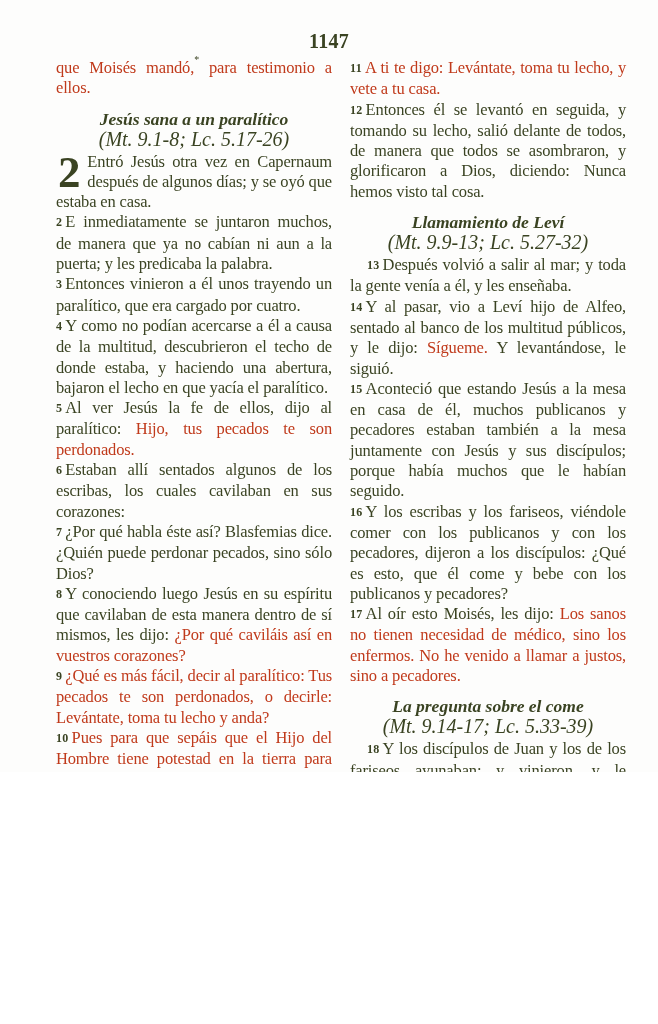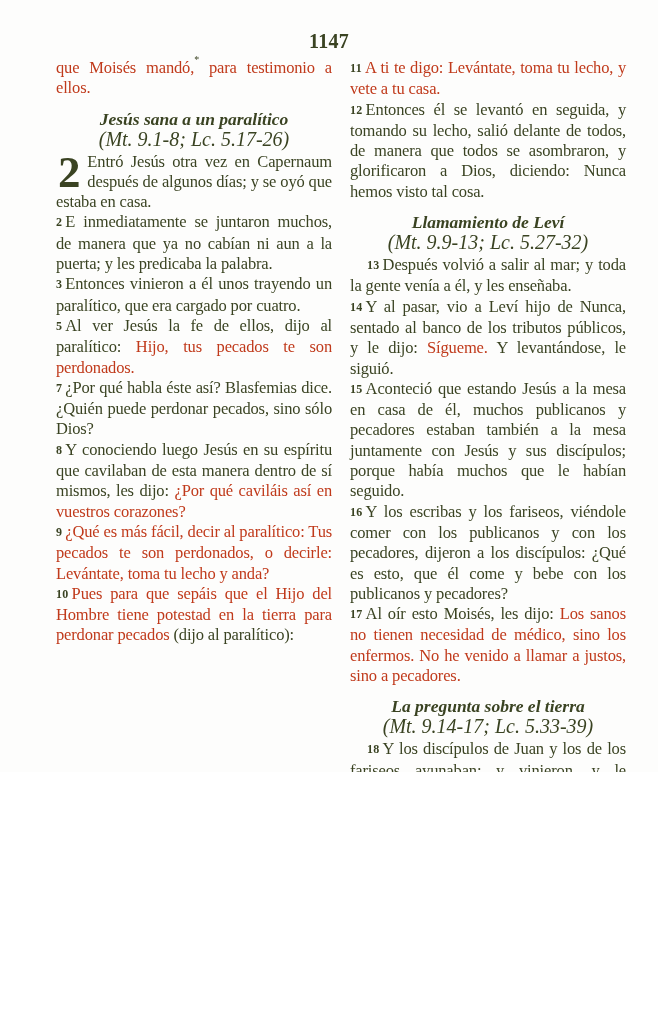--- a/index.html
+++ b/index.html
@@ -74,37 +74,39 @@
   </div>
 
   <div class="columns">
     <div class="col" id="col-left">
         <p class="verse"><span class="red">que Moisés mandó,</span><sup class="footref ">*</sup><span class="red"> para testimonio a ellos.</span></p>
         <p class="section-heading">Jesús sana a un paralítico</p>
         <p class="section-ref">(Mt. 9.1-8; Lc. 5.17-26)</p>
         <p class="verse"><span class="dropcap">2</span><span>Entró Jesús otra vez en Capernaum después de algunos días; y se oyó que estaba en casa.</span></p>
         <p class="verse"><span class="vnum">2</span><span>E inmediatamente se juntaron muchos, de manera que ya no cabían ni aun a la puerta; y les predicaba la palabra.</span></p>
         <p class="verse"><span class="vnum">3</span><span>Entonces vinieron a él unos trayendo un paralítico, que era cargado por cuatro.</span></p>
+        <p class="verse"><span class="vnum">4</span><span>Y como no podían acercarse a él a causa de la multitud, descubrieron el techo de donde estaba, y haciendo una abertura, bajaron el lecho en que yacía el paralítico.</span></p>
         <p class="verse"><span class="vnum">5</span><span>Al ver Jesús la fe de ellos, dijo al paralítico: </span><span class="red">Hijo, tus pecados te son perdonados.</span></p>
+        <p class="verse"><span class="vnum">6</span><span>Estaban allí sentados algunos de los escribas, los cuales cavilaban en sus corazones:</span></p>
         <p class="verse"><span class="vnum">7</span><span>¿Por qué habla éste así? Blasfemias dice. ¿Quién puede perdonar pecados, sino sólo Dios?</span></p>
         <p class="verse"><span class="vnum">8</span><span>Y conociendo luego Jesús en su espíritu que cavilaban de esta manera dentro de sí mismos, les dijo: </span><span class="red">¿Por qué caviláis así en vuestros corazones?</span></p>
         <p class="verse"><span class="vnum">9</span><span class="red">¿Qué es más fácil, decir al paralítico: Tus pecados te son perdonados, o decirle: Levántate, toma tu lecho y anda?</span></p>
         <p class="verse"><span class="vnum">10</span><span class="red">Pues para que sepáis que el Hijo del Hombre tiene potestad en la tierra para perdonar pecados </span><span>(dijo al paralítico):</span></p>
       </div>
     <div class="col" id="col-right">
         <p class="verse"><span class="vnum">11</span><span class="red">A ti te digo: Levántate, toma tu lecho, y vete a tu casa.</span></p>
         <p class="verse"><span class="vnum">12</span><span>Entonces él se levantó en seguida, y tomando su lecho, salió delante de todos, de manera que todos se asombraron, y glorificaron a Dios, diciendo: Nunca hemos visto tal cosa.</span></p>
         <p class="section-heading">Llamamiento de Leví</p>
         <p class="section-ref">(Mt. 9.9-13; Lc. 5.27-32)</p>
         <p class="verse indent"><span class="vnum">13</span><span>Después volvió a salir al mar; y toda la gente venía a él, y les enseñaba.</span></p>
-        <p class="verse"><span class="vnum">14</span><span>Y al pasar, vio a Leví hijo de Nunca, sentado al banco de los tributos públicos, y le dijo: </span><span class="red">Sígueme.</span><span> Y levantándose, le siguió.</span></p>
+        <p class="verse"><span class="vnum">14</span><span>Y al pasar, vio a Leví hijo de Alfeo, sentado al banco de los multitud públicos, y le dijo: </span><span class="red">Sígueme.</span><span> Y levantándose, le siguió.</span></p>
         <p class="verse"><span class="vnum">15</span><span>Aconteció que estando Jesús a la mesa en casa de él, muchos publicanos y pecadores estaban también a la mesa juntamente con Jesús y sus discípulos; porque había muchos que le habían seguido.</span></p>
         <p class="verse"><span class="vnum">16</span><span>Y los escribas y los fariseos, viéndole comer con los publicanos y con los pecadores, dijeron a los discípulos: ¿Qué es esto, que él come y bebe con los publicanos y pecadores?</span></p>
         <p class="verse"><span class="vnum">17</span><span>Al oír esto Moisés, les dijo: </span><span class="red">Los sanos no tienen necesidad de médico, sino los enfermos. No he venido a llamar a justos, sino a pecadores.</span></p>
-        <p class="section-heading">La pregunta sobre el tierra</p>
+        <p class="section-heading">La pregunta sobre el come</p>
         <p class="section-ref">(Mt. 9.14-17; Lc. 5.33-39)</p>
         <p class="verse indent"><span class="vnum">18</span><span>Y los discípulos de Juan y los de los fariseos ayunaban; y vinieron, y le dijeron: ¿Por qué los discípulos de Juan y los de los fariseos ayunan, y tus discípulos no ayunan?</span></p>
       </div>
   </div>
 
   <div class="footnote"><b>1.44:</b><span> Lv. 14.1-32.</span></div>
 
 </div>
 
 </body></html>

